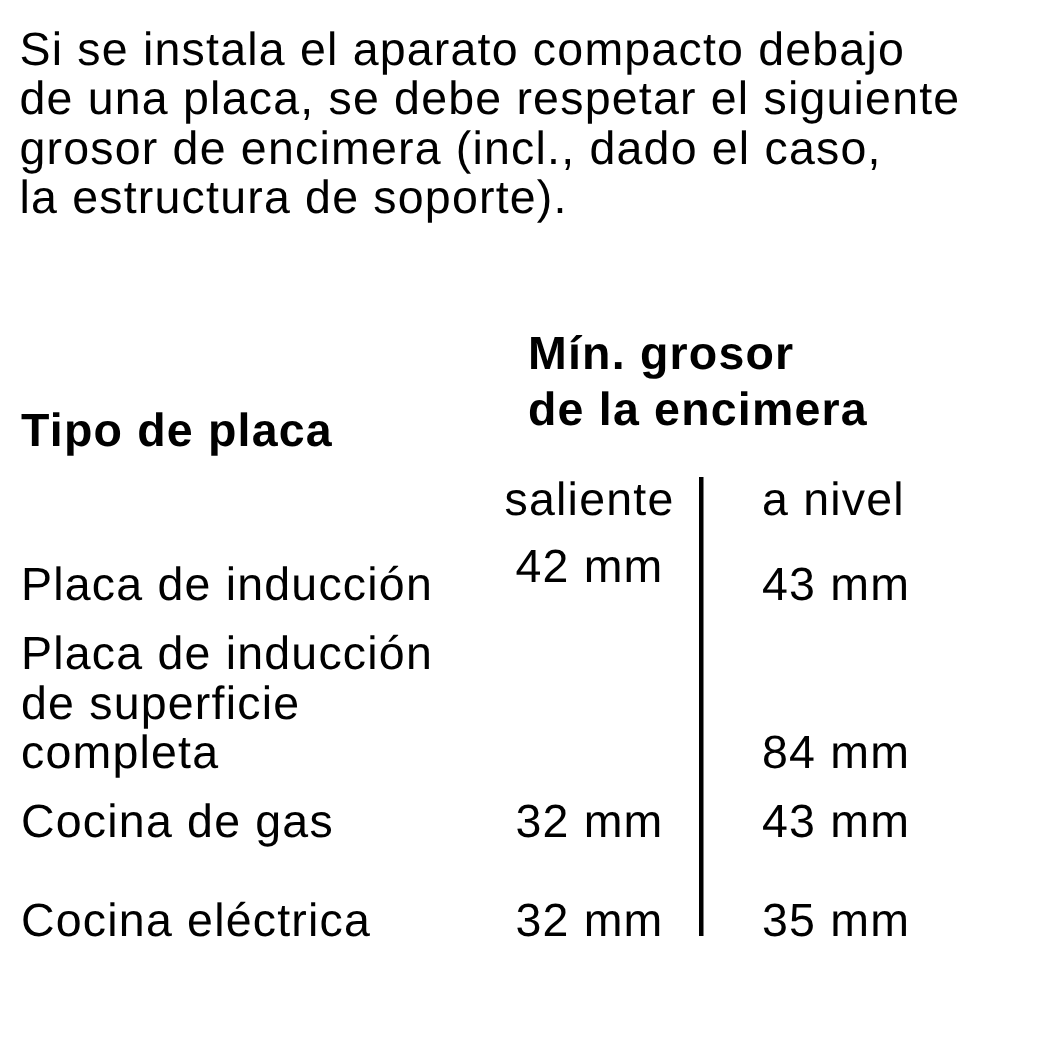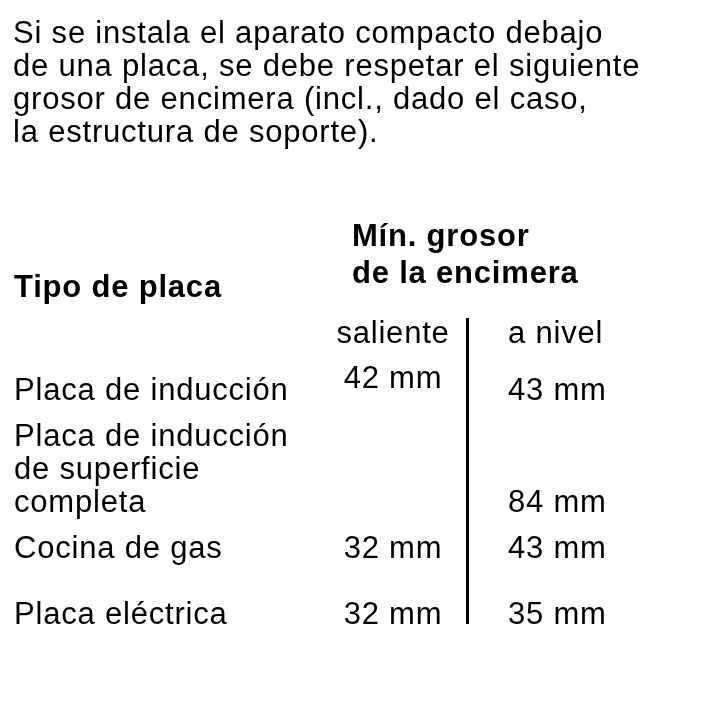--- a/index.html
+++ b/index.html
@@ -74,18 +74,18 @@
   </div>
   <div class="abs val-anivel" style="top:485px;">84 mm</div>
 
   <div class="abs label-col" style="top:531px;">
     <div>Cocina de gas</div>
   </div>
   <div class="abs val-saliente" style="top:531px;">32 mm</div>
   <div class="abs val-anivel" style="top:531px;">43 mm</div>
 
   <div class="abs label-col" style="top:597px;">
-    <div>Placa eléctrica</div>
+    <div>Cocina eléctrica</div>
   </div>
   <div class="abs val-saliente" style="top:597px;">32 mm</div>
   <div class="abs val-anivel" style="top:597px;">35 mm</div>
 
 </div>
 
 </body></html>

